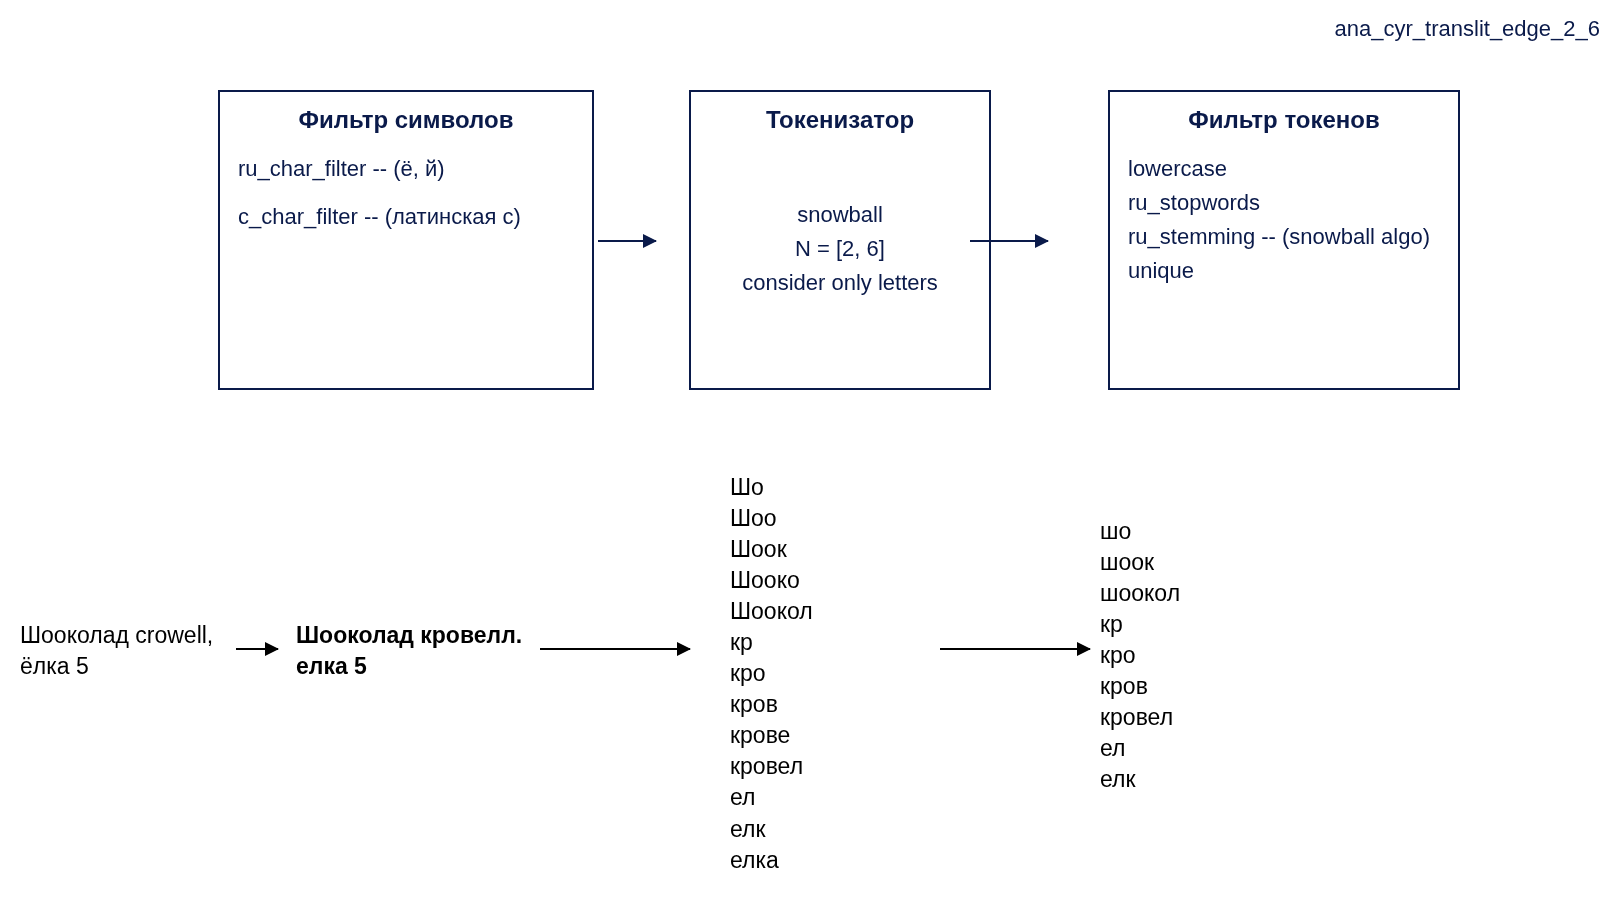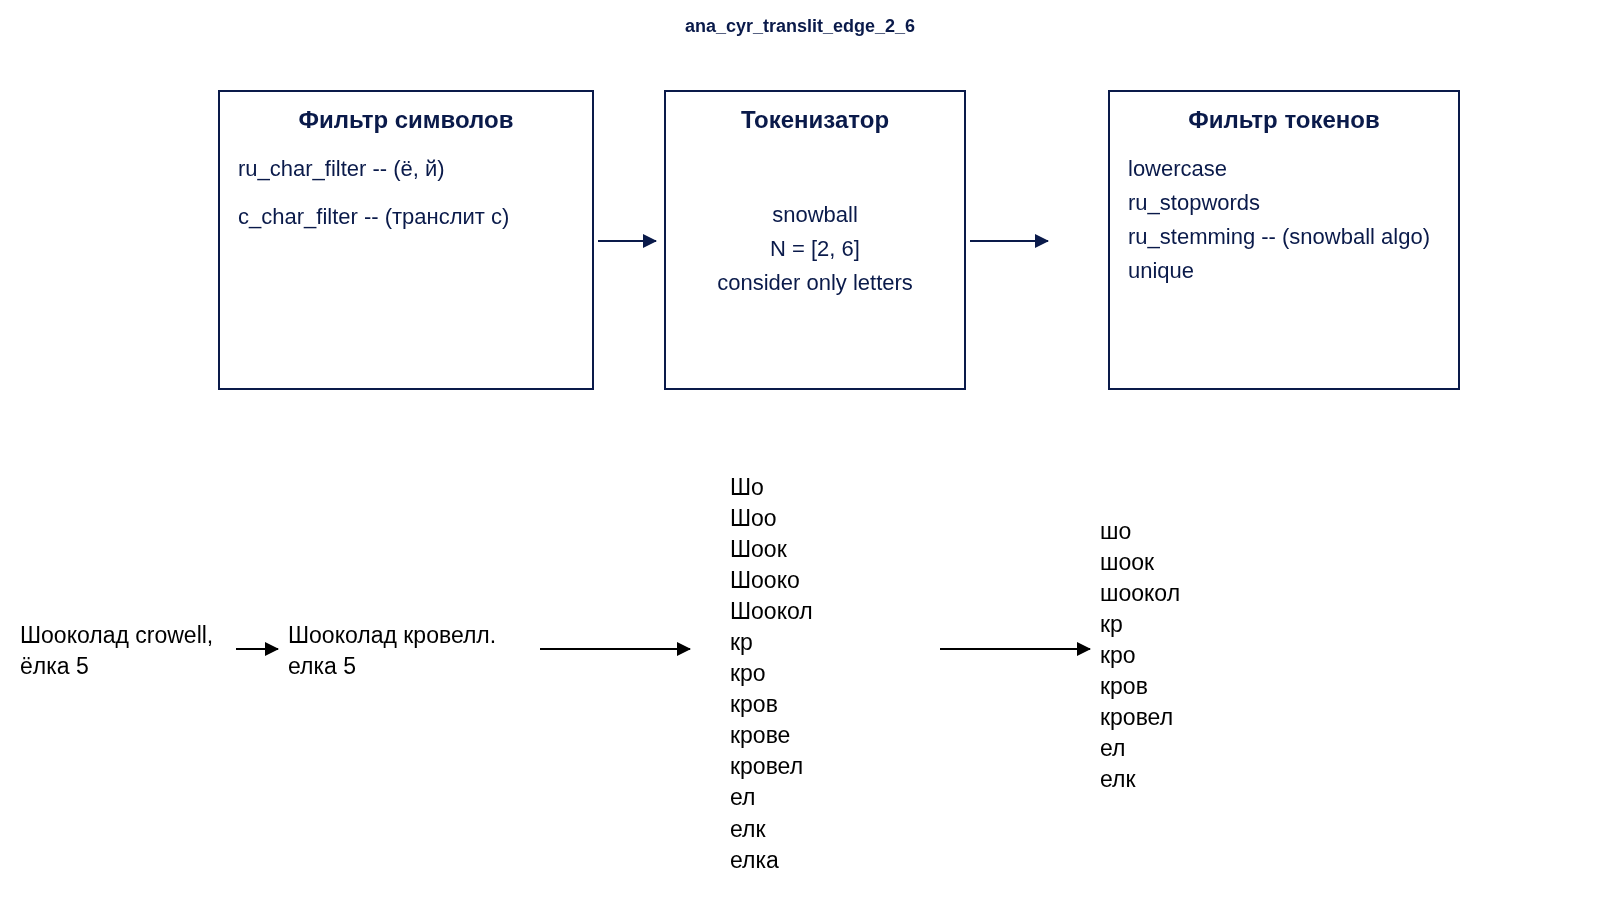--- a/index.html
+++ b/index.html
@@ -9,23 +9,23 @@
     width: 1600px;
     height: 916px;
     position: relative;
     color: #0a1a4a;
   }
   .title {
     position: absolute;
     top: 16px;
     left: 0;
     width: 100%;
-    text-align: center;
-    font-weight: 700;
-    font-size: 18px;
+    text-align: right;
+    font-weight: 400;
+    font-size: 22px;
     color: #0a1a4a;
   }
   .box {
     position: absolute;
     border: 2px solid #0a1a4a;
     padding: 14px 18px 20px 18px;
     top: 90px;
     height: 300px;
   }
   .box-title {
@@ -34,21 +34,21 @@
     text-align: center;
     margin-bottom: 18px;
     color: #0a1a4a;
   }
   .box-body {
     font-size: 22px;
     color: #0a1a4a;
     line-height: 1.55;
   }
   .box1 { left: 218px; width: 376px; }
-  .box2 { left: 664px; width: 302px; }
+  .box2 { left: 689px; width: 302px; }
   .box3 { left: 1108px; width: 352px; }
 
   .box2 .box-body { text-align: center; margin-top: 64px; }
   .box3 .box-body { margin-top: 10px; }
 
   .bracket-row {
     display: flex;
     align-items: center;
     margin-top: 10px;
   }
@@ -82,21 +82,21 @@
 
   
   .ex {
     position: absolute;
     font-size: 23px;
     color: #000;
     text-align: left;
     line-height: 1.35;
   }
   .ex1 { top: 620px; left: 20px;  width: 200px; }
-  .ex2 { top: 620px; left: 288px; width: 230px; }
+  .ex2 { top: 620px; left: 296px; width: 230px; font-weight: bold; }
   .ex3 { top: 472px; left: 730px; width: 180px; }
   .ex4 { top: 516px; left: 1100px; width: 180px; }
 
   .arrowB { position: absolute; height: 2px; background: #000; }
   .arrowB::after {
     content: "";
     position: absolute;
     right: -1px;
     top: -6px;
     border-left: 14px solid #000;
@@ -111,21 +111,21 @@
 </head>
 <body>
 
 <div class="title">ana_cyr_translit_edge_2_6</div>
 
 <div class="box box1">
   <div class="box-title">Фильтр символов</div>
   <div class="box-body">
     <div>ru_char_filter -- (ё, й)</div>
     <div style="height:14px"></div>
-    <div>c_char_filter -- (транслит с)</div>
+    <div>c_char_filter -- (латинская с)</div>
   </div>
 </div>
 
 <div class="box box2">
   <div class="box-title">Токенизатор</div>
   <div class="box-body">
     <div>snowball</div>
     <div>N = [2, 6]</div>
     <div>consider only letters</div>
   </div>

